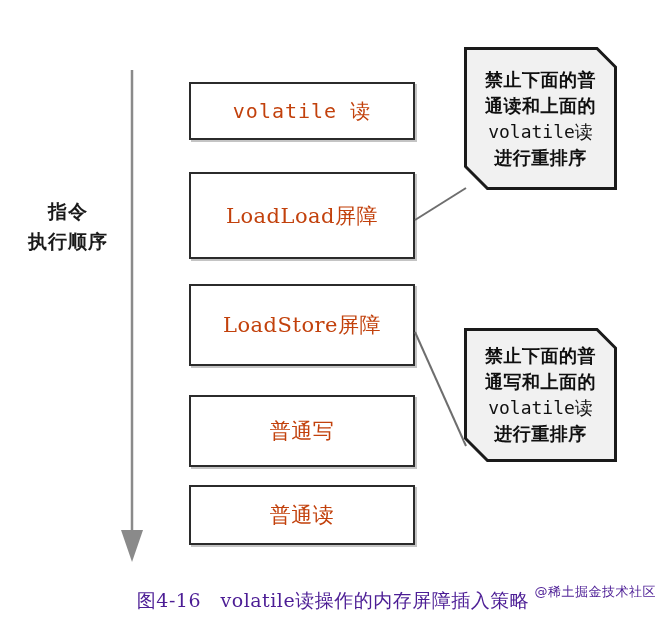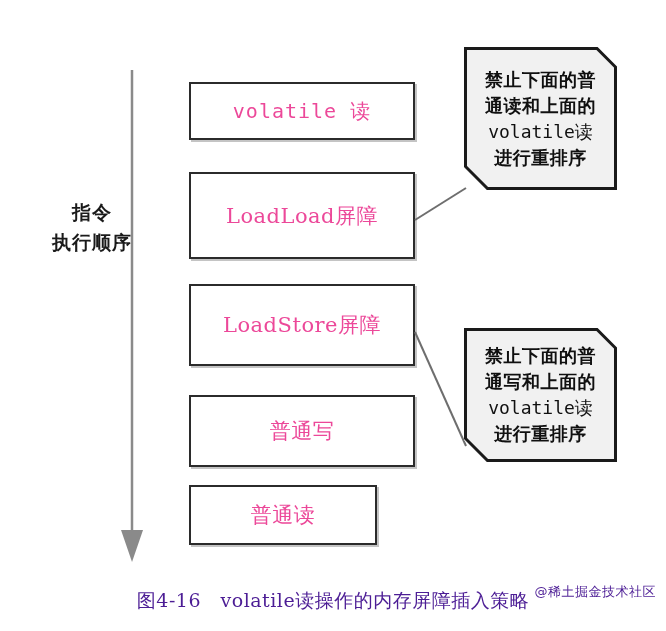--- a/index.html
+++ b/index.html
@@ -12,25 +12,25 @@
     width: 666px;
     height: 631px;
     background: #ffffff;
     overflow: hidden;
     font-family: "Liberation Serif", "DejaVu Serif", serif;
   }
 
   
   .axis-label {
     position: absolute;
-    left: 40px;
+    left: 16px;
     top: 198px;
     width: 104px;
     text-align: center;
-    font-family: Liberation Sans, sans-serif;
+    font-family: Liberation Mono, monospace;
     font-size: 19px;
     line-height: 30px;
     color: #1a1a1a;
     letter-spacing: 1px;
     font-weight: 600;
   }
   .axis-arrow {
     position: absolute;
     left: 112px;
     top: 62px;
@@ -45,21 +45,21 @@
     background: #ffffff;
     border: 2.5px solid #2b2b2b;
     display: flex;
     align-items: center;
     justify-content: center;
     box-shadow: 2px 2px 0 rgba(60,60,60,0.30);
   }
   .op-box .op-text {
     font-family: "DejaVu Serif", "Liberation Serif", serif;
     font-size: 21px;
-    color: #ec4899;
+    color: #c2410c;
     letter-spacing: 0.5px;
     white-space: nowrap;
   }
   .op-box.mono .op-text {
     font-family: "DejaVu Sans Mono", "Liberation Mono", monospace;
     font-size: 20px;
     letter-spacing: 1px;
   }
 
   
@@ -158,21 +158,21 @@
   </div>
 
   <div class="op-box" style="left:189px; top:284px; width:226px; height:82px;">
     <span class="op-text">LoadStore屏障</span>
   </div>
 
   <div class="op-box" style="left:189px; top:395px; width:226px; height:72px;">
     <span class="op-text">普通写</span>
   </div>
 
-  <div class="op-box" style="left:189px; top:485px; width:188px; height:60px;">
+  <div class="op-box" style="left:189px; top:485px; width:226px; height:60px;">
     <span class="op-text">普通读</span>
   </div>
 
   <svg class="connector" viewBox="0 0 666 631" xmlns="http://www.w3.org/2000/svg">
     <line x1="415" y1="220" x2="466" y2="188" stroke="#6e6e6e" stroke-width="2"></line>
     <line x1="415" y1="332" x2="466" y2="446" stroke="#6e6e6e" stroke-width="2"></line>
   </svg>
 
   <div class="callout" style="left:464px; top:47px; width:153px; height:143px;">
     <div class="callout-inner">

